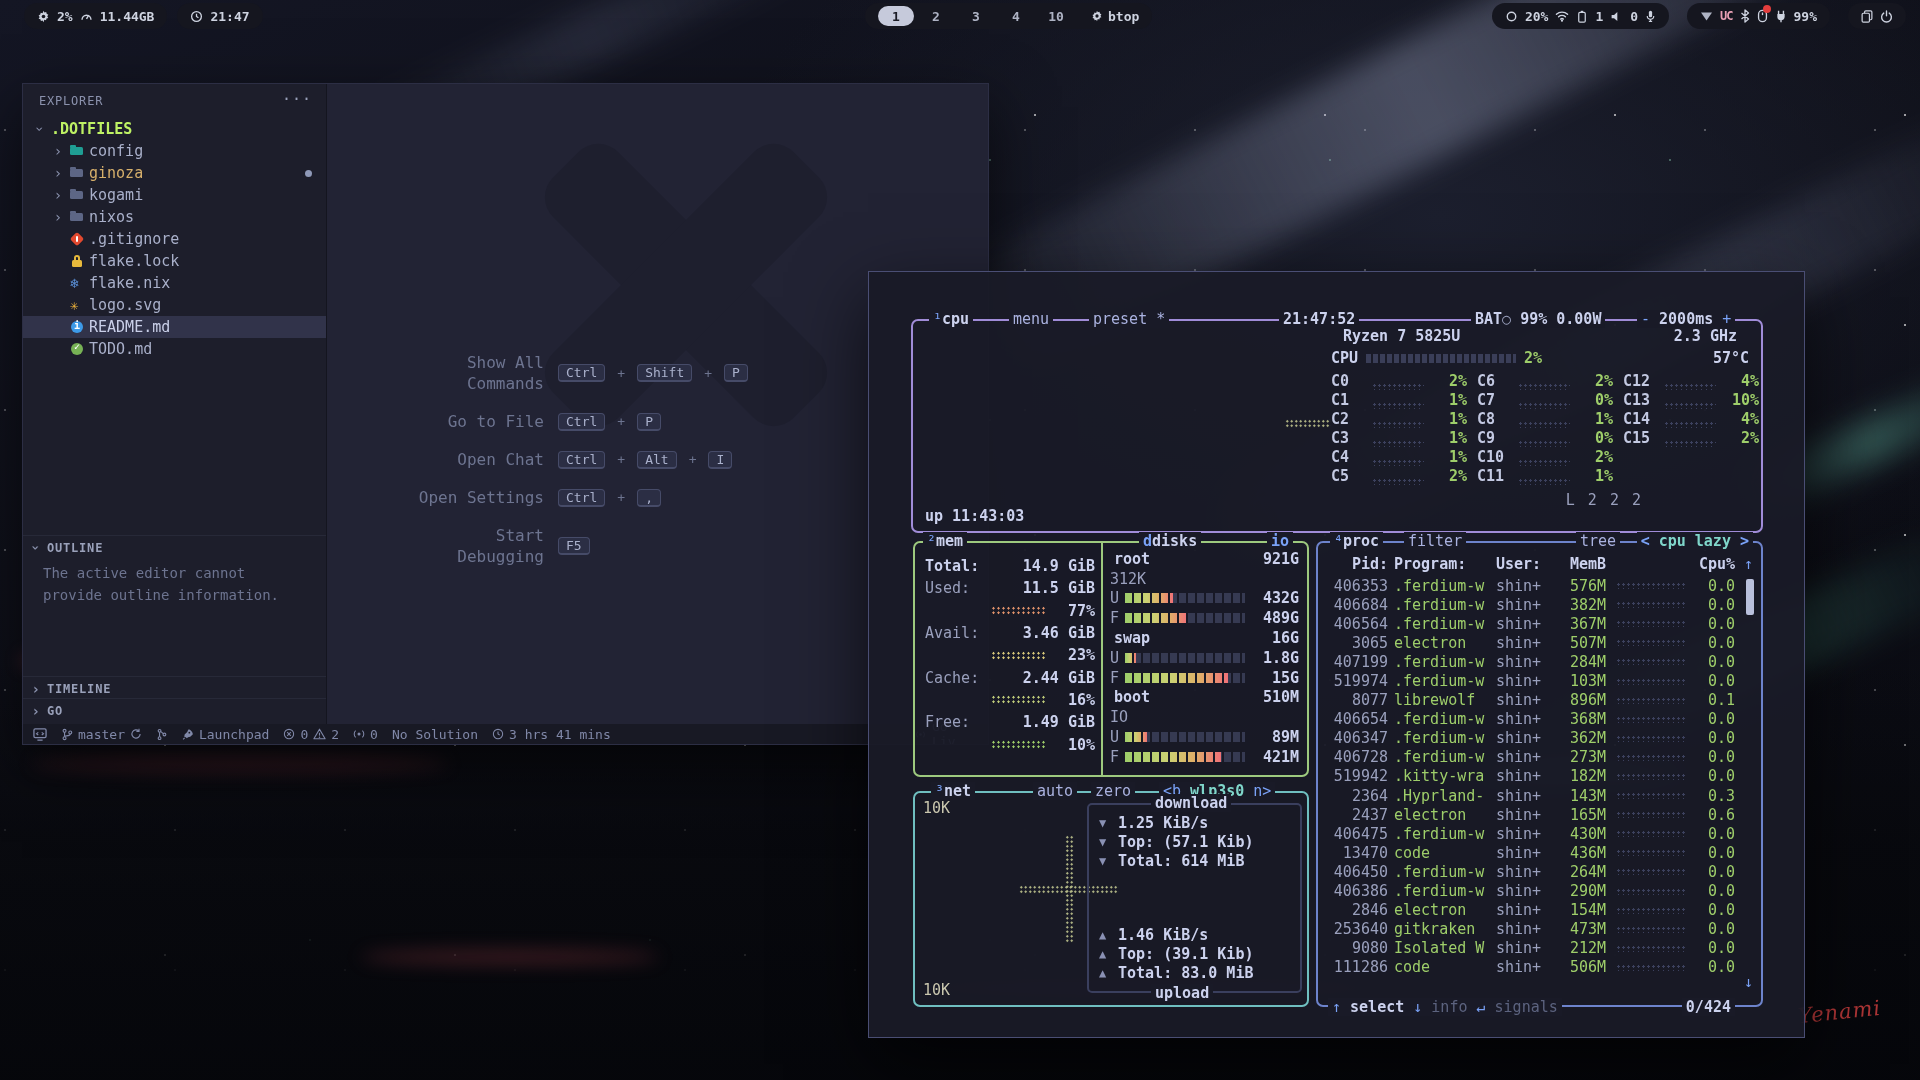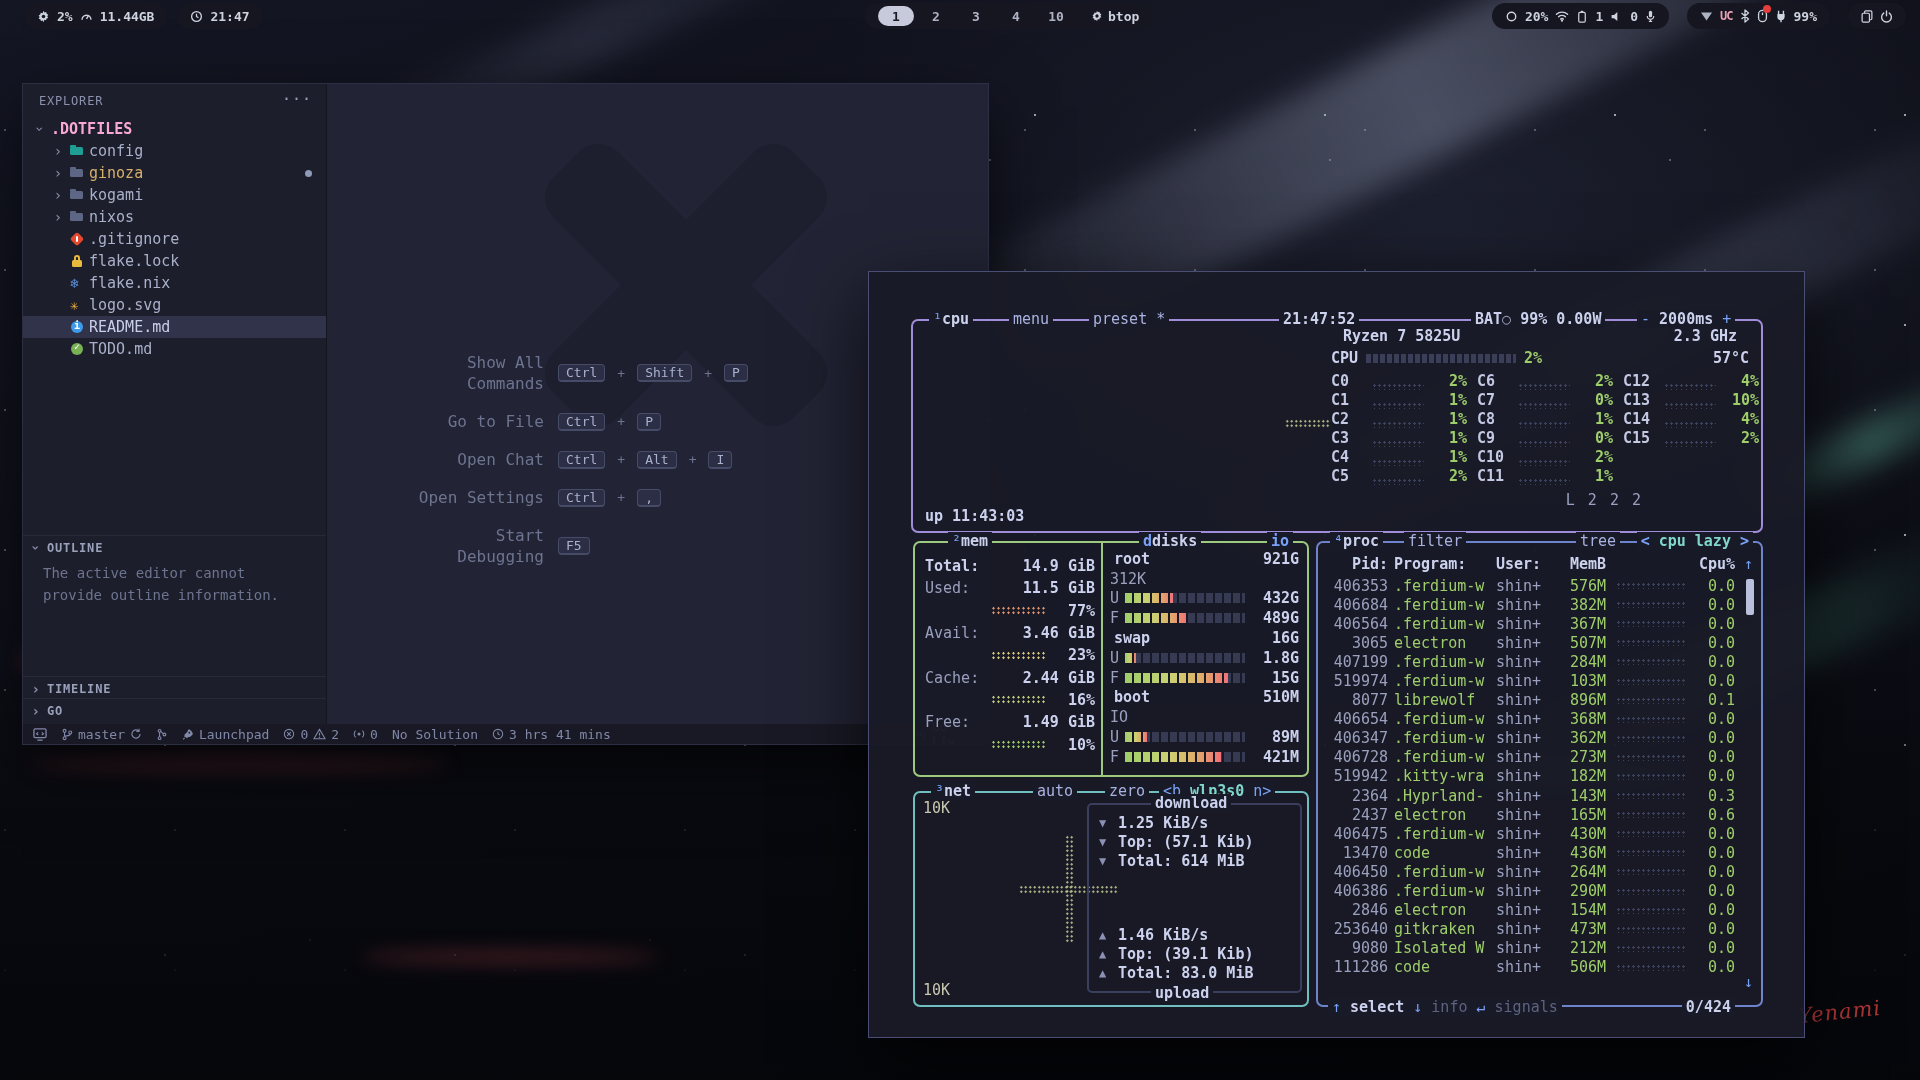--- a/index.html
+++ b/index.html
@@ -54,21 +54,21 @@
   .vs-side{position:absolute;left:0;top:0;bottom:20px;width:303px;background:#1d1e2b;border-right:1px solid #14151f;}
   .vs-head{position:absolute;left:16px;top:10px;font-size:12px;letter-spacing:.8px;color:#8b92ad;}
   .vs-more{position:absolute;right:14px;top:6px;color:#9aa1ba;font-size:15px;letter-spacing:1px;}
   .tree{position:absolute;left:0;right:0;top:34px;}
   .trow{height:22px;display:flex;align-items:center;font-size:15px;color:#a9b0ca;padding-left:10px;gap:4px;}
   .trow.child{padding-left:28px;}
   .trow.selected{background:#31334a;color:#c9cfe8;}
   .trow.mod .tlabel{color:#d7b06b;}
   .chev{width:14px;color:#8a91ad;font-size:14px;flex:0 0 14px;text-align:center;}
   .chev.down{transform:rotate(90deg);}
-  .root-label{font-weight:bold;color:#f9a8d4;}
+  .root-label{font-weight:bold;color:#bef264;}
   .badge{width:7px;height:7px;border-radius:50%;background:#8f99b8;margin-left:auto;margin-right:14px;}
   .ticon{width:16px;height:16px;position:relative;flex:0 0 16px;}
   .ic-folder::before,.ic-folder-config::before{content:"";position:absolute;left:1px;top:4px;width:13px;height:8px;border-radius:1.5px;background:#5d6685;}
   .ic-folder::after,.ic-folder-config::after{content:"";position:absolute;left:1px;top:2px;width:6px;height:3px;border-radius:1px;background:#5d6685;}
   .ic-folder-config::before,.ic-folder-config::after{background:#1f9e94;}
   .ic-git::before{content:"";position:absolute;left:3px;top:3px;width:10px;height:10px;transform:rotate(45deg);background:#e2492f;border-radius:2px;}
   .ic-git::after{content:"";position:absolute;left:7px;top:5px;width:2px;height:6px;background:#fff;border-radius:1px;}
   .ic-lock::before{content:"";position:absolute;left:3px;top:7px;width:10px;height:7px;background:#e7b93c;border-radius:1.5px;}
   .ic-lock::after{content:"";position:absolute;left:5px;top:2px;width:6px;height:7px;border:2px solid #e7b93c;border-bottom:none;border-radius:3px 3px 0 0;box-sizing:border-box;}
   .ic-nix::before{content:"❄";position:absolute;left:1px;top:0;color:#5a8fd6;font-size:14px;line-height:16px;}
@@ -686,21 +686,21 @@
             <span class="dotmeter"></span>
             <span class="cpct t-green bold">2%</span>
           </div>
         </div>
 
       <div class="cpu-load t-sec">L  2 2 2</div>
       <div class="cpu-up t-pri">up 11:43:03</div>
     </div>
 
     <div class="bx bx-mem">
-      <span class="blabel" style="left:33px;"><span class="t-blue">²</span><span class="t-pri">mem</span></span>
+      <span class="blabel" style="left:8px;"><span class="t-blue">²</span><span class="t-pri">mem</span></span>
       <div class="mem-stats">
         <div class="mline">
             <span class="t-pri">Total:</span>
             <span class="val t-pri">14.9 GiB</span>
           </div>
         <div class="mline">
             <span class="t-sec">Used:</span>
             <span class="val t-pri">11.5 GiB</span>
           </div>
         <div class="mline">
@@ -784,21 +784,21 @@
               <span class="meter" style="--fill: 80%;"></span>
               <span class="bv t-pri">421M</span>
             </div>
         </div>
       </div>
     </div>
 
     <div class="bx bx-net">
       <span class="blabel" style="left:16px;"><span class="t-blue">³</span><span class="t-pri">net</span></span>
       <span class="blabel t-purple" style="left:118px;">auto</span>
-      <span class="blabel t-purple" style="left:190px;">zero</span>
+      <span class="blabel t-purple" style="left:176px;">zero</span>
       <span class="blabel" style="left:244px;"><span class="t-blue">&lt;b</span> <span class="t-cyan bold">wlp3s0</span> <span class="t-blue">n&gt;</span></span>
       <div class="net-scale-top t-yellow">10K</div>
       <div class="net-scale-bot t-yellow">10K</div>
       <div class="bstrip" style="left:150px;top:42px;width:9px;height:108px;"></div>
       <div class="bstrip" style="left:104px;top:92px;width:100px;height:9px;"></div>
       <div class="net-sub">
         <span class="blabel t-pri" style="left:62px;">download</span>
         <div class="nstack" style="top:8px;">
           <div class="nrow">
               <span class="narrow">▼</span>

